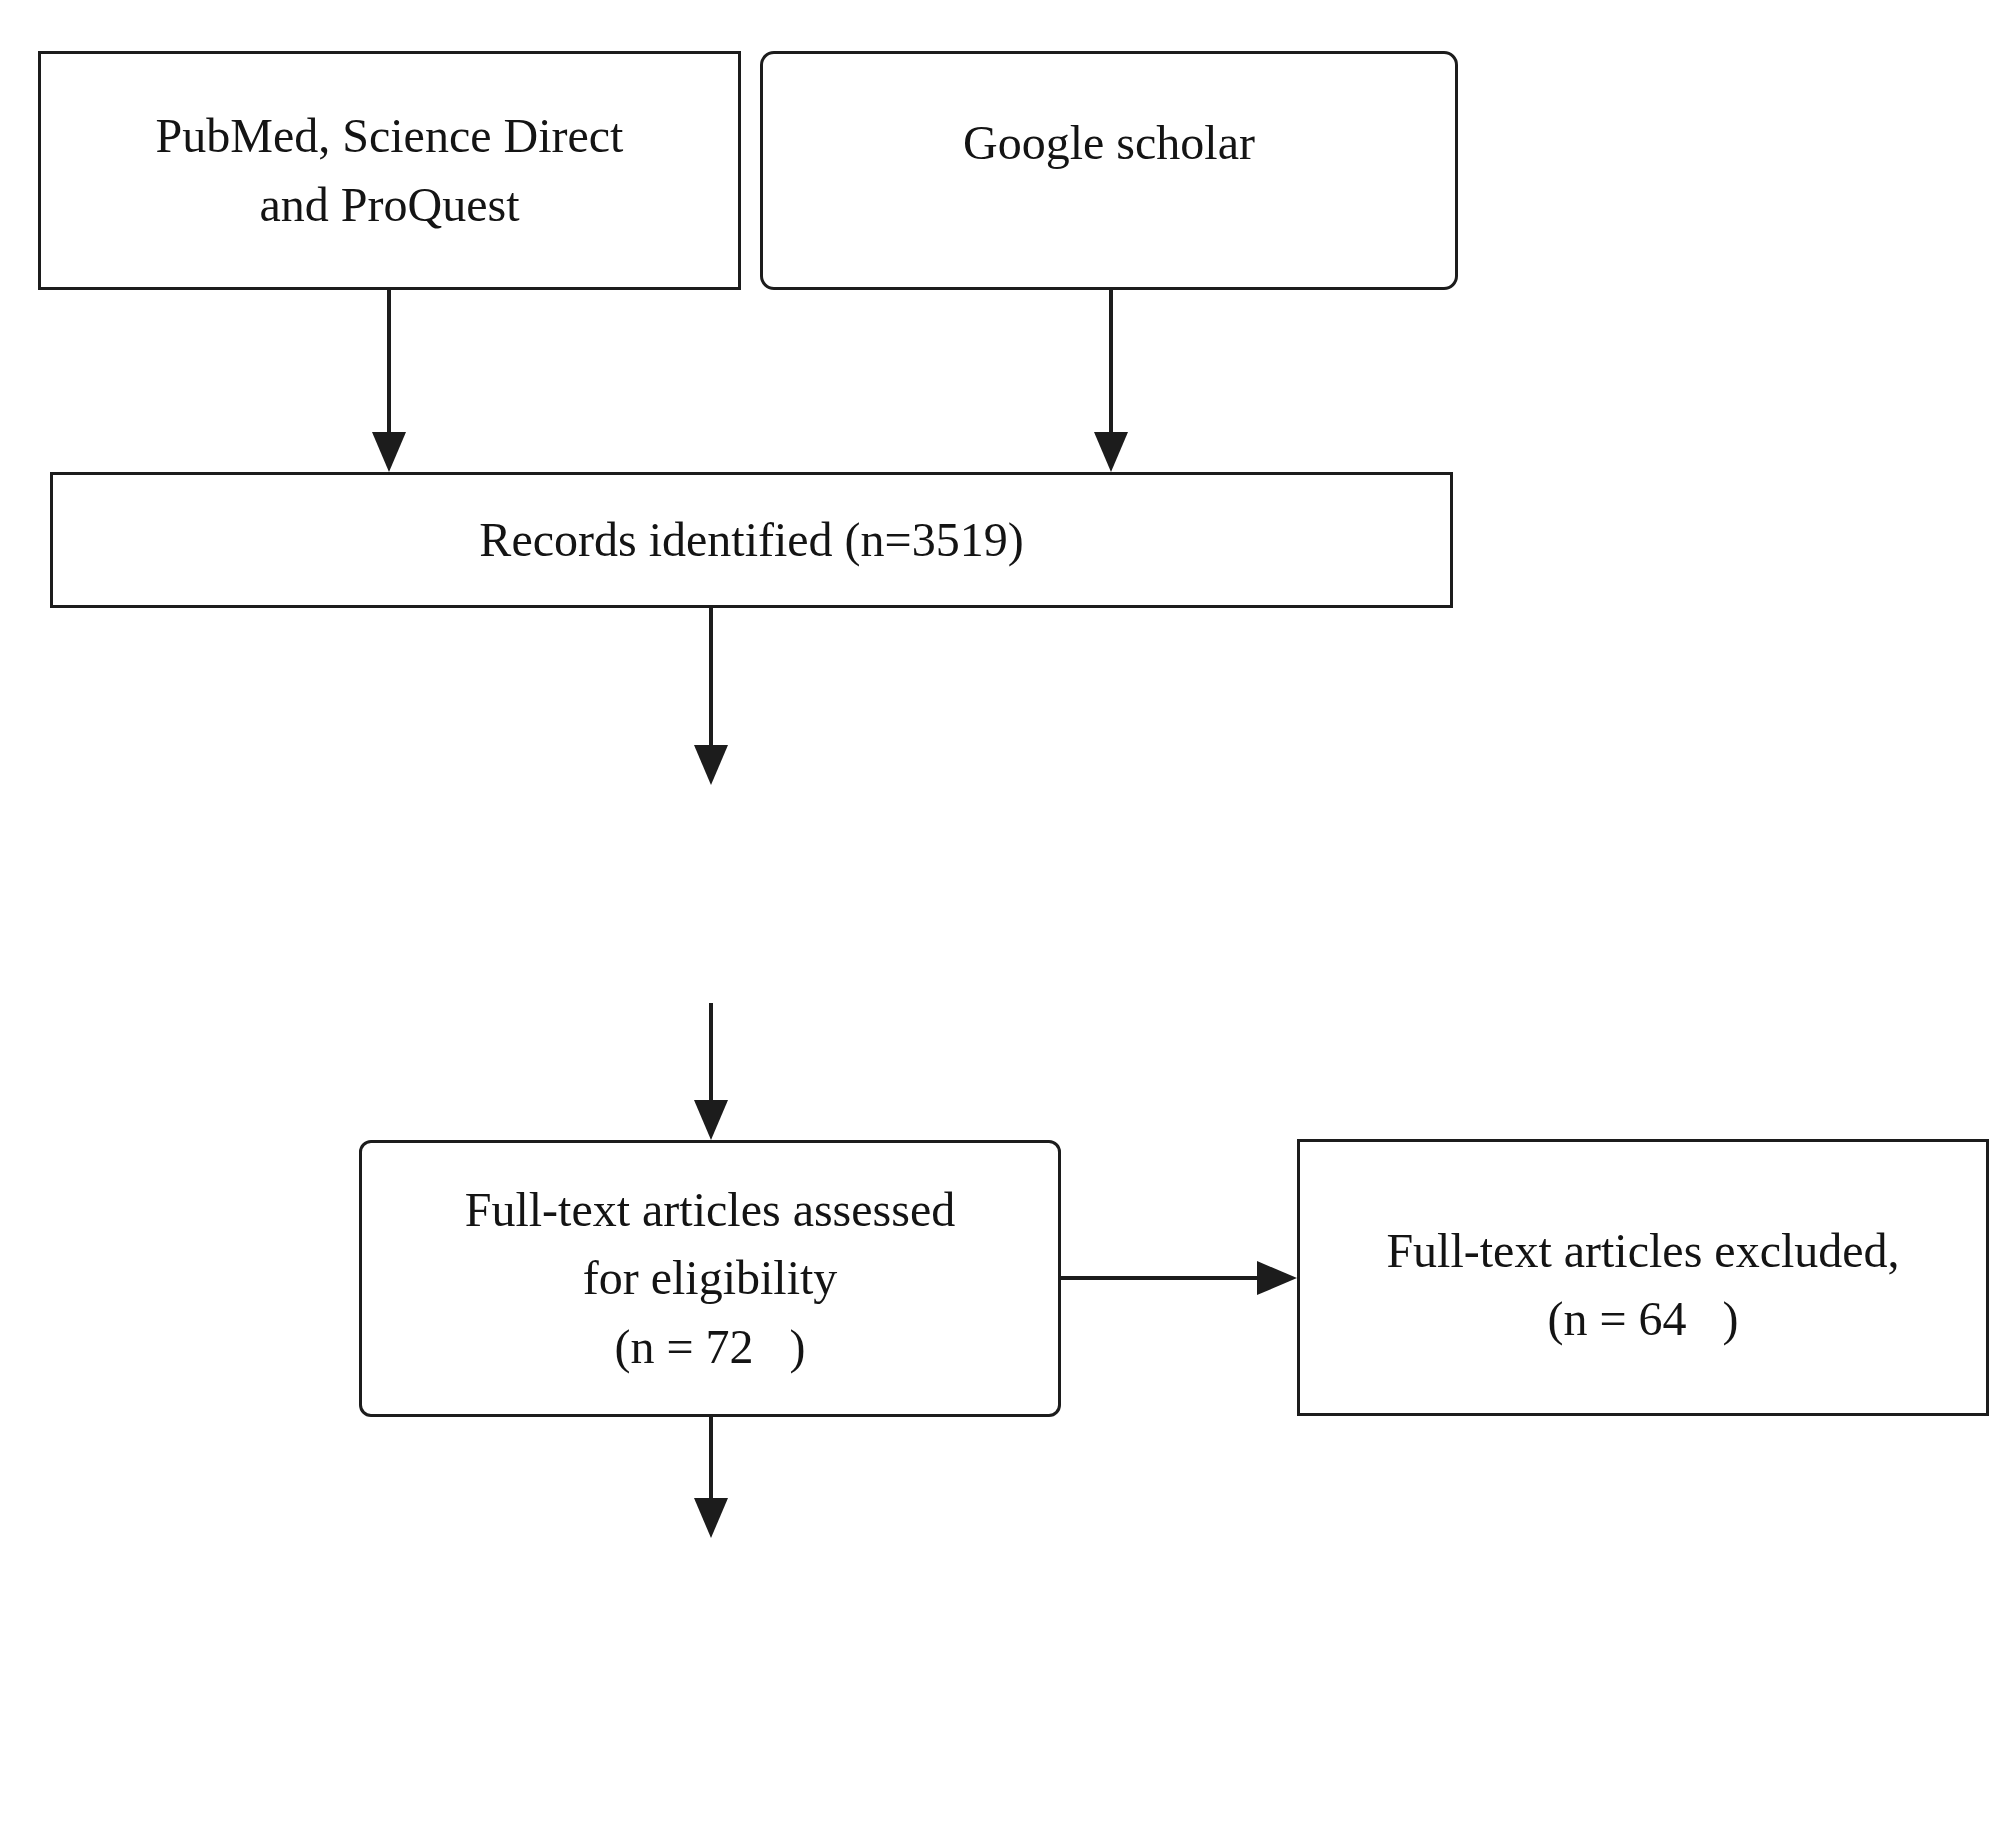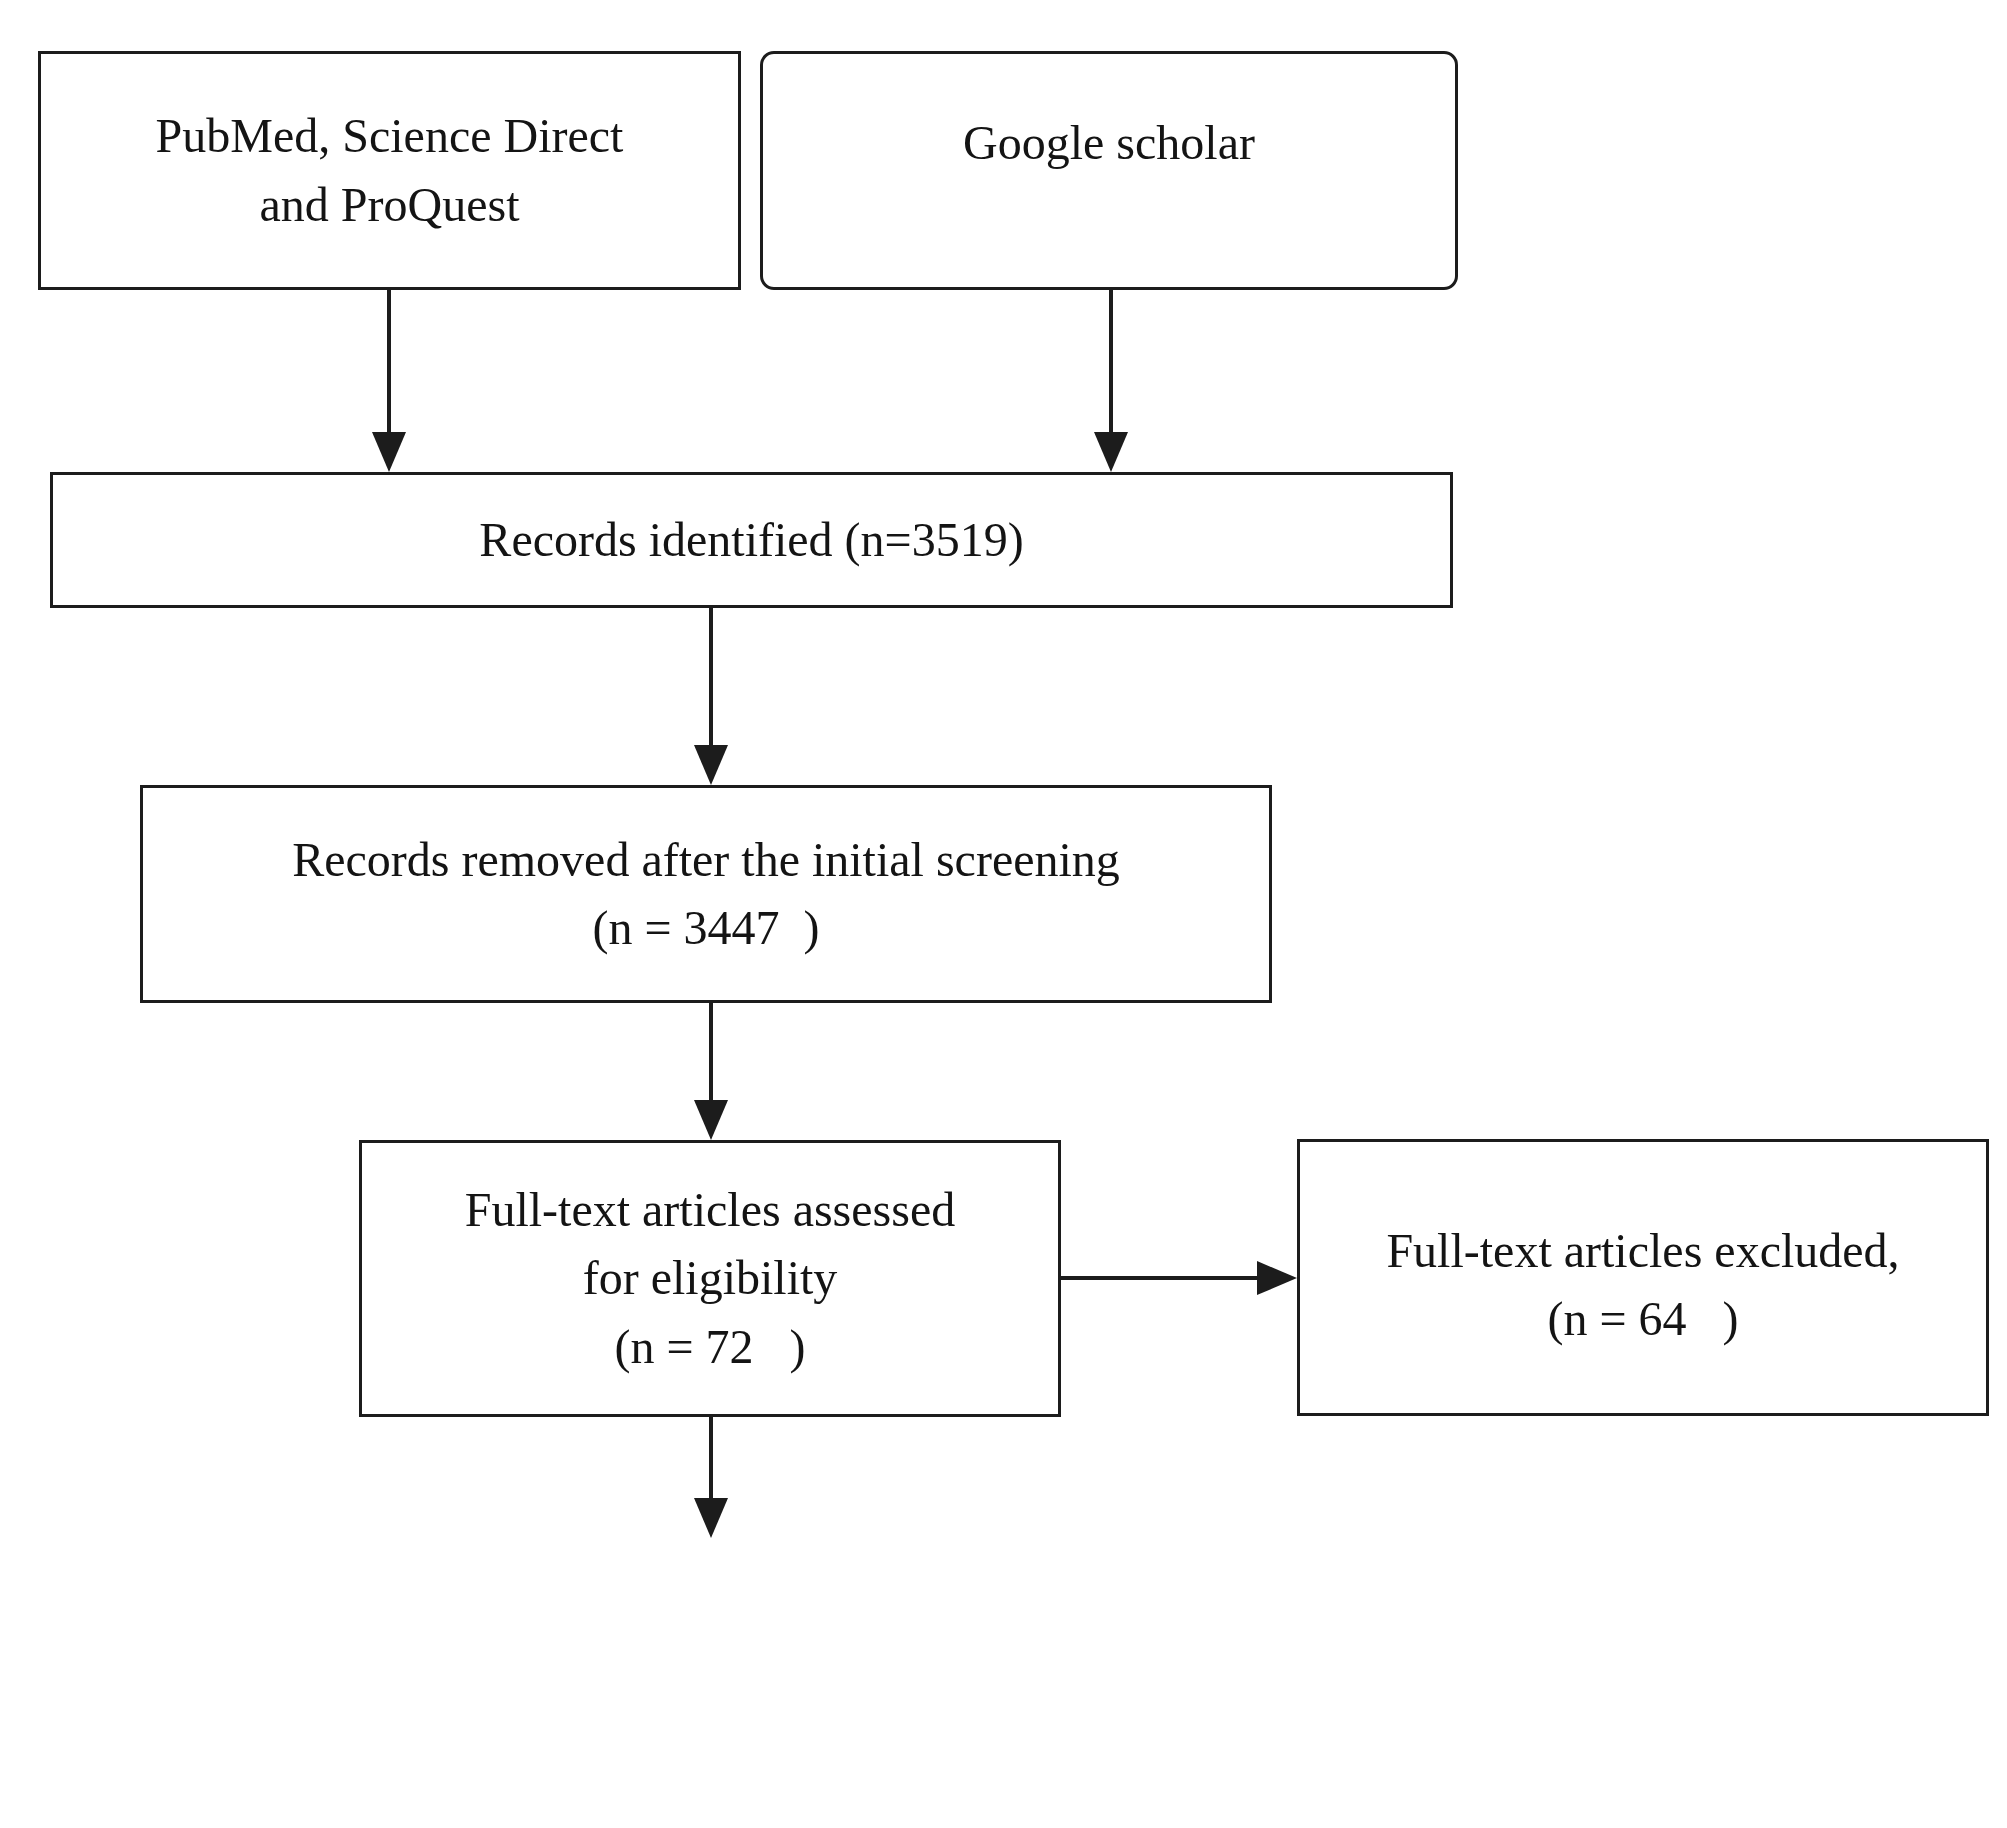--- a/index.html
+++ b/index.html
@@ -97,31 +97,27 @@
 
   <div class="box" style="left:50px;top:444px;width:1403px;height:136px;">
     <span class="txt">Records identified (n=3519)</span>
   </div>
 
   <div class="arrow-v" style="left:711px;top:579px;height:178px;">
     <div class="shaft"></div>
     <div class="head"></div>
   </div>
 
-  <div class="box" style="left:140px;top:757px;width:1132px;height:218px;">
-    <span class="txt">Records removed after the initial screening</span>
-    <span class="txt">(n = 3447  )</span>
-  </div>
 
   <div class="arrow-v" style="left:711px;top:975px;height:137px;">
     <div class="shaft"></div>
     <div class="head"></div>
   </div>
 
-  <div class="box" style="left:359px;top:1112px;width:702px;height:277px;">
+  <div class="box" style="left:359px;top:1112px;width:702px;height:277px;border-radius:12px;">
     <span class="txt">Full-text articles assessed</span>
     <span class="txt">for eligibility</span>
     <span class="txt">(n = 72   )</span>
   </div>
 
   <div class="arrow-h" style="left:1061px;top:1250px;width:236px;">
     <div class="shaft"></div>
     <div class="head"></div>
   </div>
 

